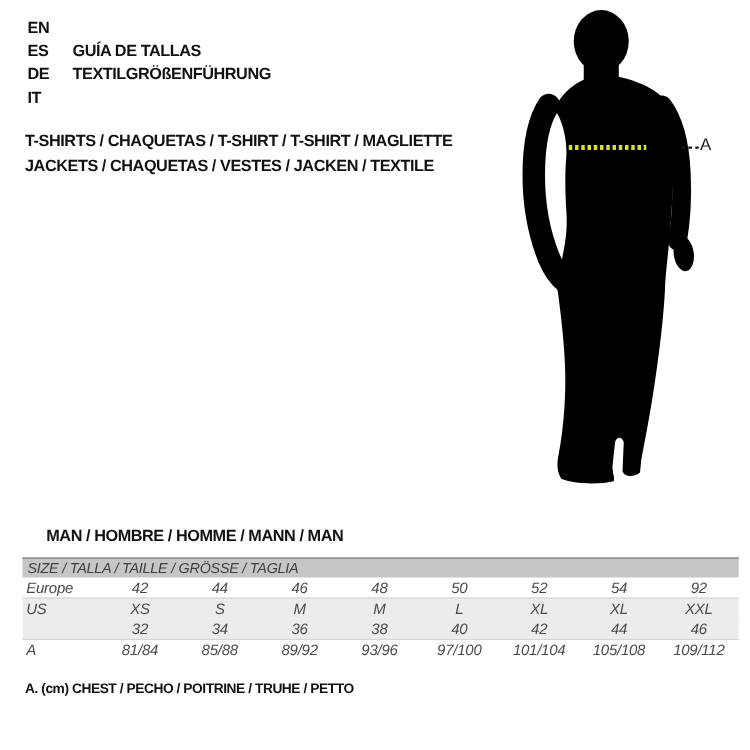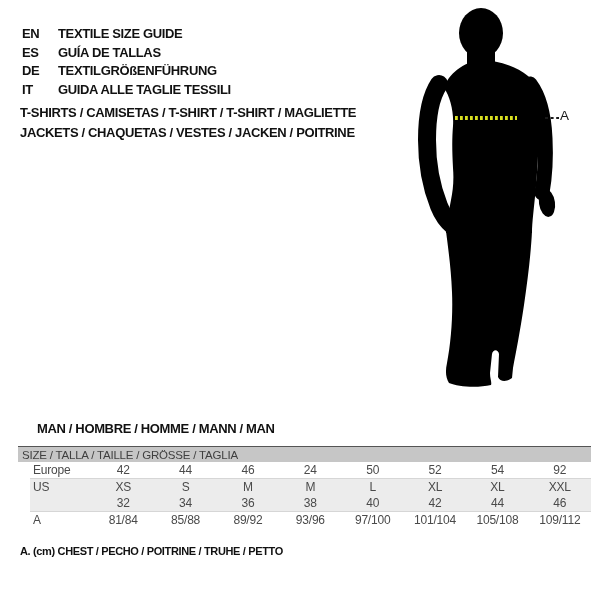--- a/index.html
+++ b/index.html
@@ -1,21 +1,21 @@
 <!DOCTYPE html>
 <html style="--ink: #111111; --table-ink: #4a4a4a; --header-bg: #c6c6c6; --shade-bg: #ececec; --rule-dark: #555555; --rule-light: #d6d6d6; --dash-yellow: #d9e021; --silhouette: #000000;"><head>
 <meta charset="utf-8">
 <style>
   * { margin:0; padding:0; box-sizing:border-box; }
   html,body { width:600px; height:600px; background:#ffffff; overflow:hidden;
               font-family:"Liberation Sans", sans-serif; }
   .stage { position:relative; width:600px; height:600px; background:#fff; }
 
   
-  .lang-block { position:absolute; left:22px; top:25px; font-weight:bold;
+  .lang-block { position:absolute; left:22px; top:13px; font-weight:bold;
                 font-size:13px; line-height:18.6px; letter-spacing:-0.35px;
                 color:var(--ink,#111); }
   .lang-row { display:flex; }
   .lang-code { width:36px; flex:none; }
 
   
   .category-block { position:absolute; left:20px; top:103px; font-weight:bold;
                     font-size:13px; line-height:19.5px; letter-spacing:-0.35px;
                     color:var(--ink,#111); white-space:nowrap; }
 
@@ -32,63 +32,61 @@
 
   
   .man-heading { position:absolute; left:37px; top:421px; font-weight:bold;
                  font-size:13px; letter-spacing:-0.35px; color:var(--ink,#111);
                  white-space:nowrap; }
 
   
   .size-table { position:absolute; left:18px; top:446px; width:573px;
                 border-top:1px solid var(--rule-dark,#555);
                 font-size:12px; color:var(--table-ink,#4a4a4a);
-                letter-spacing:-0.2px; }
+                letter-spacing:-0.2px;font-style:italic; }
   .t-header { height:15px; background:var(--header-bg,#c6c6c6); display:flex;
               align-items:center; padding-left:4px; font-size:11.5px;
               color:#3f3f3f; letter-spacing:-0.2px; }
-  .t-row { display:flex; align-items:center; height:16px;margin-left:12px; }
+  .t-row { display:flex; align-items:center; height:16px; }
   .t-row.tall { height:17px; }
   .t-row.shade { background:var(--shade-bg,#ececec); }
   .t-row.rule { border-top:1px solid var(--rule-light,#d6d6d6); }
   .t-label { width:62px; padding-left:3px; flex:none; }
   .t-cell { flex:1; text-align:center; }
 
   
   .footnote { position:absolute; left:20px; top:545px; font-weight:bold;
               font-size:11px; letter-spacing:-0.35px; color:var(--ink,#111);
               white-space:nowrap; }
 </style>
 </head>
 <body>
 
 <div class="stage">
 
   <div class="lang-block">
     <div class="lang-row">
       <span class="lang-code">EN</span>
-      <span class="lang-text">TEXTILE SIZE GUIDE</span>
     </div>
     <div class="lang-row">
       <span class="lang-code">ES</span>
       <span class="lang-text">GUÍA DE TALLAS</span>
     </div>
     <div class="lang-row">
       <span class="lang-code">DE</span>
       <span class="lang-text">TEXTILGRÖßENFÜHRUNG</span>
     </div>
     <div class="lang-row">
       <span class="lang-code">IT</span>
-      <span class="lang-text">GUIDA ALLE TAGLIE TESSILI</span>
     </div>
   </div>
 
   <div class="category-block">
-    <div>T-SHIRTS / CAMISETAS / T-SHIRT / T-SHIRT / MAGLIETTE</div>
-    <div>JACKETS / CHAQUETAS / VESTES / JACKEN / POITRINE</div>
+    <div>T-SHIRTS / CHAQUETAS / T-SHIRT / T-SHIRT / MAGLIETTE</div>
+    <div>JACKETS / CHAQUETAS / VESTES / JACKEN / TEXTILE</div>
   </div>
 
   <div class="figure-wrap">
     <svg viewBox="0 0 200 420" aria-hidden="true">
       <g>
         <ellipse class="sil" cx="81" cy="33" rx="22" ry="25"></ellipse>
         <rect class="sil" x="67" y="44" width="28" height="22"></rect>
         <path class="sil" d="M 80 60
           C 96 60 116 66 128 76
           C 134 81 137 86 138 92
@@ -129,21 +127,21 @@
   <div class="size-table">
     <div class="t-header">
       <span>SIZE / TALLA / TAILLE / GRÖSSE / TAGLIA</span>
     </div>
 
     <div class="t-row">
       <span class="t-label">Europe</span>
       <span class="t-cell">42</span>
       <span class="t-cell">44</span>
       <span class="t-cell">46</span>
-      <span class="t-cell">24</span>
+      <span class="t-cell">48</span>
       <span class="t-cell">50</span>
       <span class="t-cell">52</span>
       <span class="t-cell">54</span>
       <span class="t-cell">92</span>
     </div>
 
     <div class="t-row tall shade rule">
       <span class="t-label">US</span>
       <span class="t-cell">XS</span>
       <span class="t-cell">S</span>

